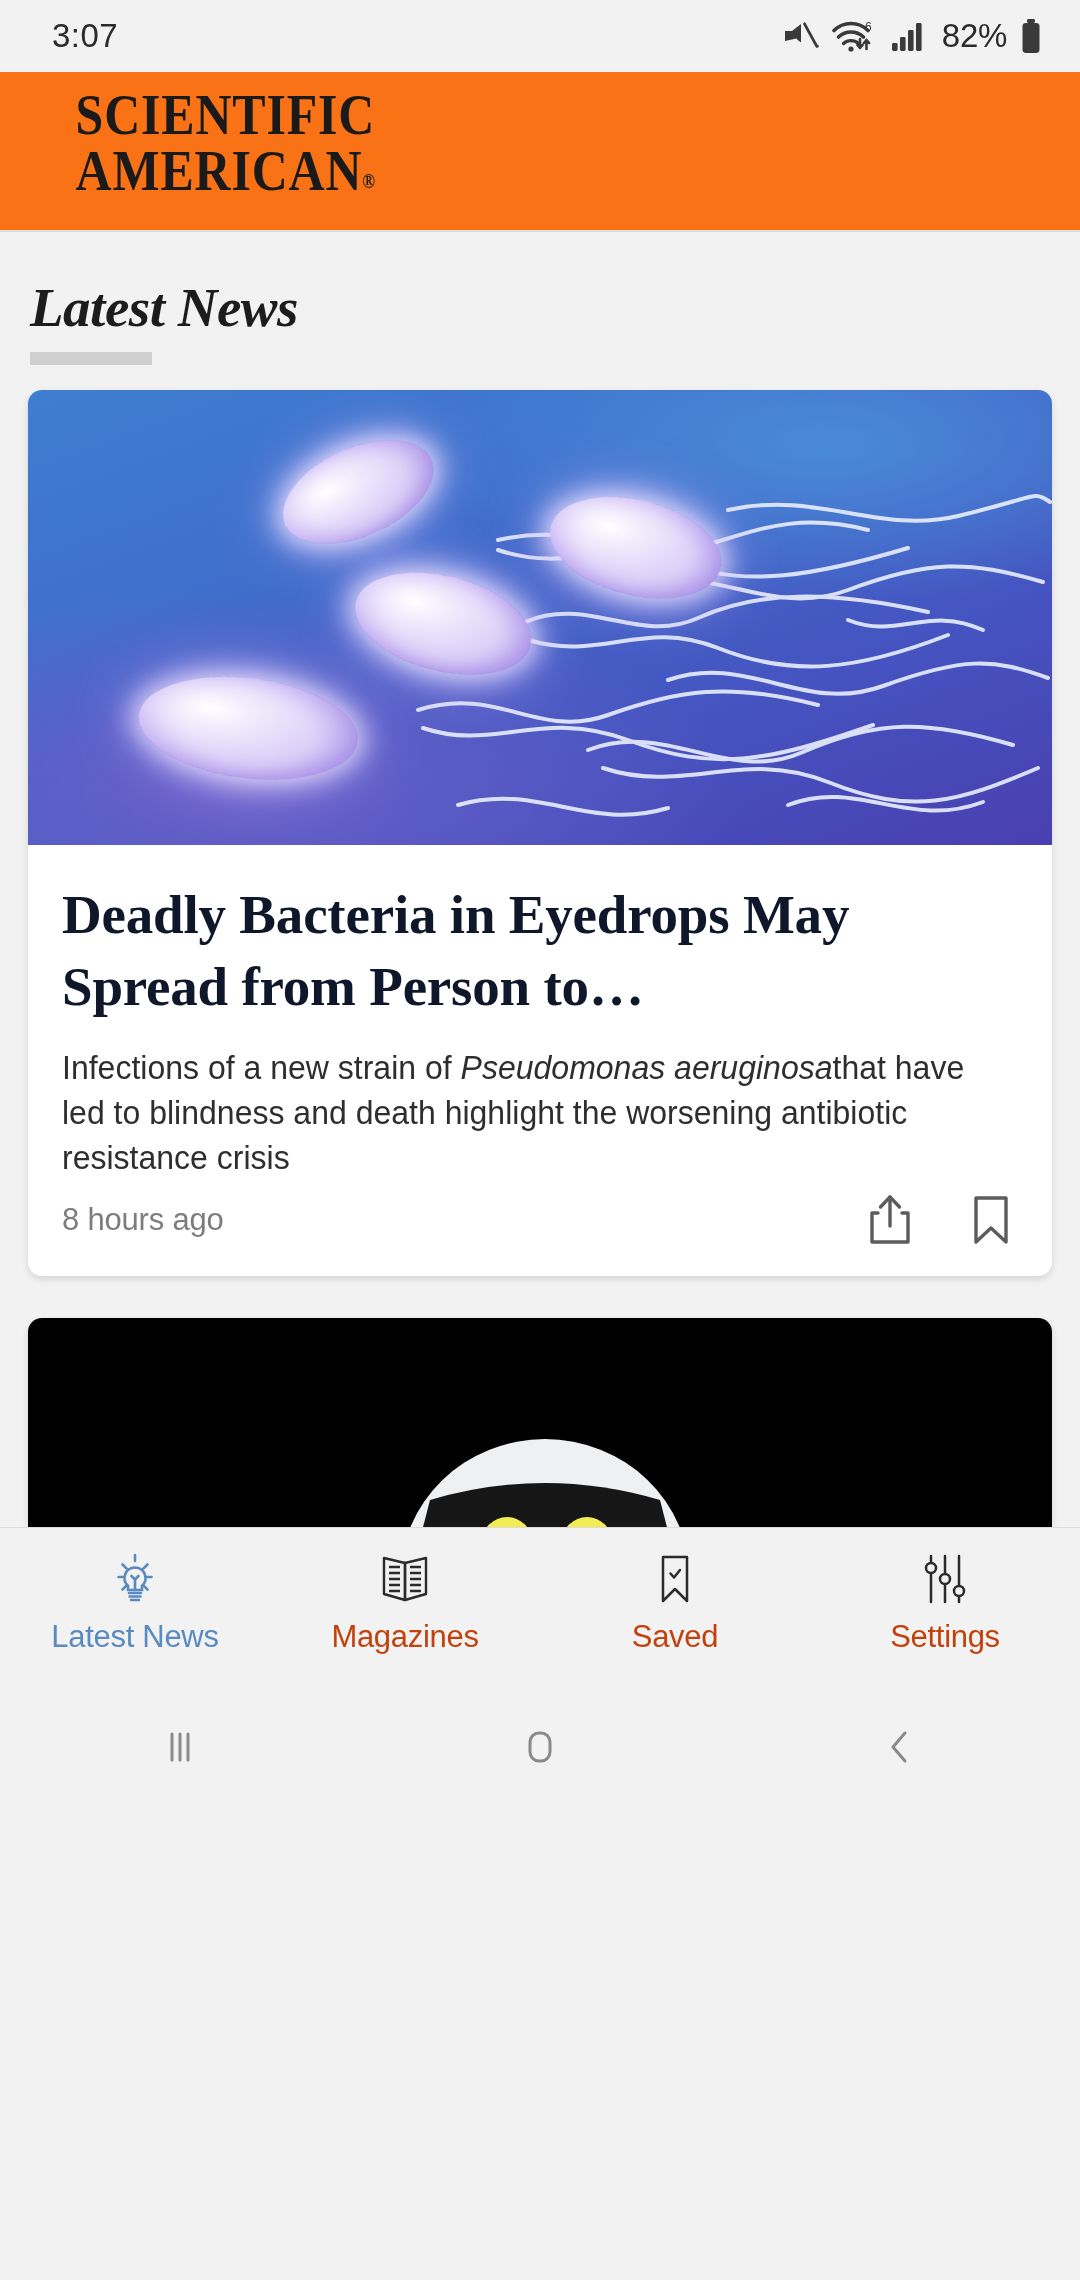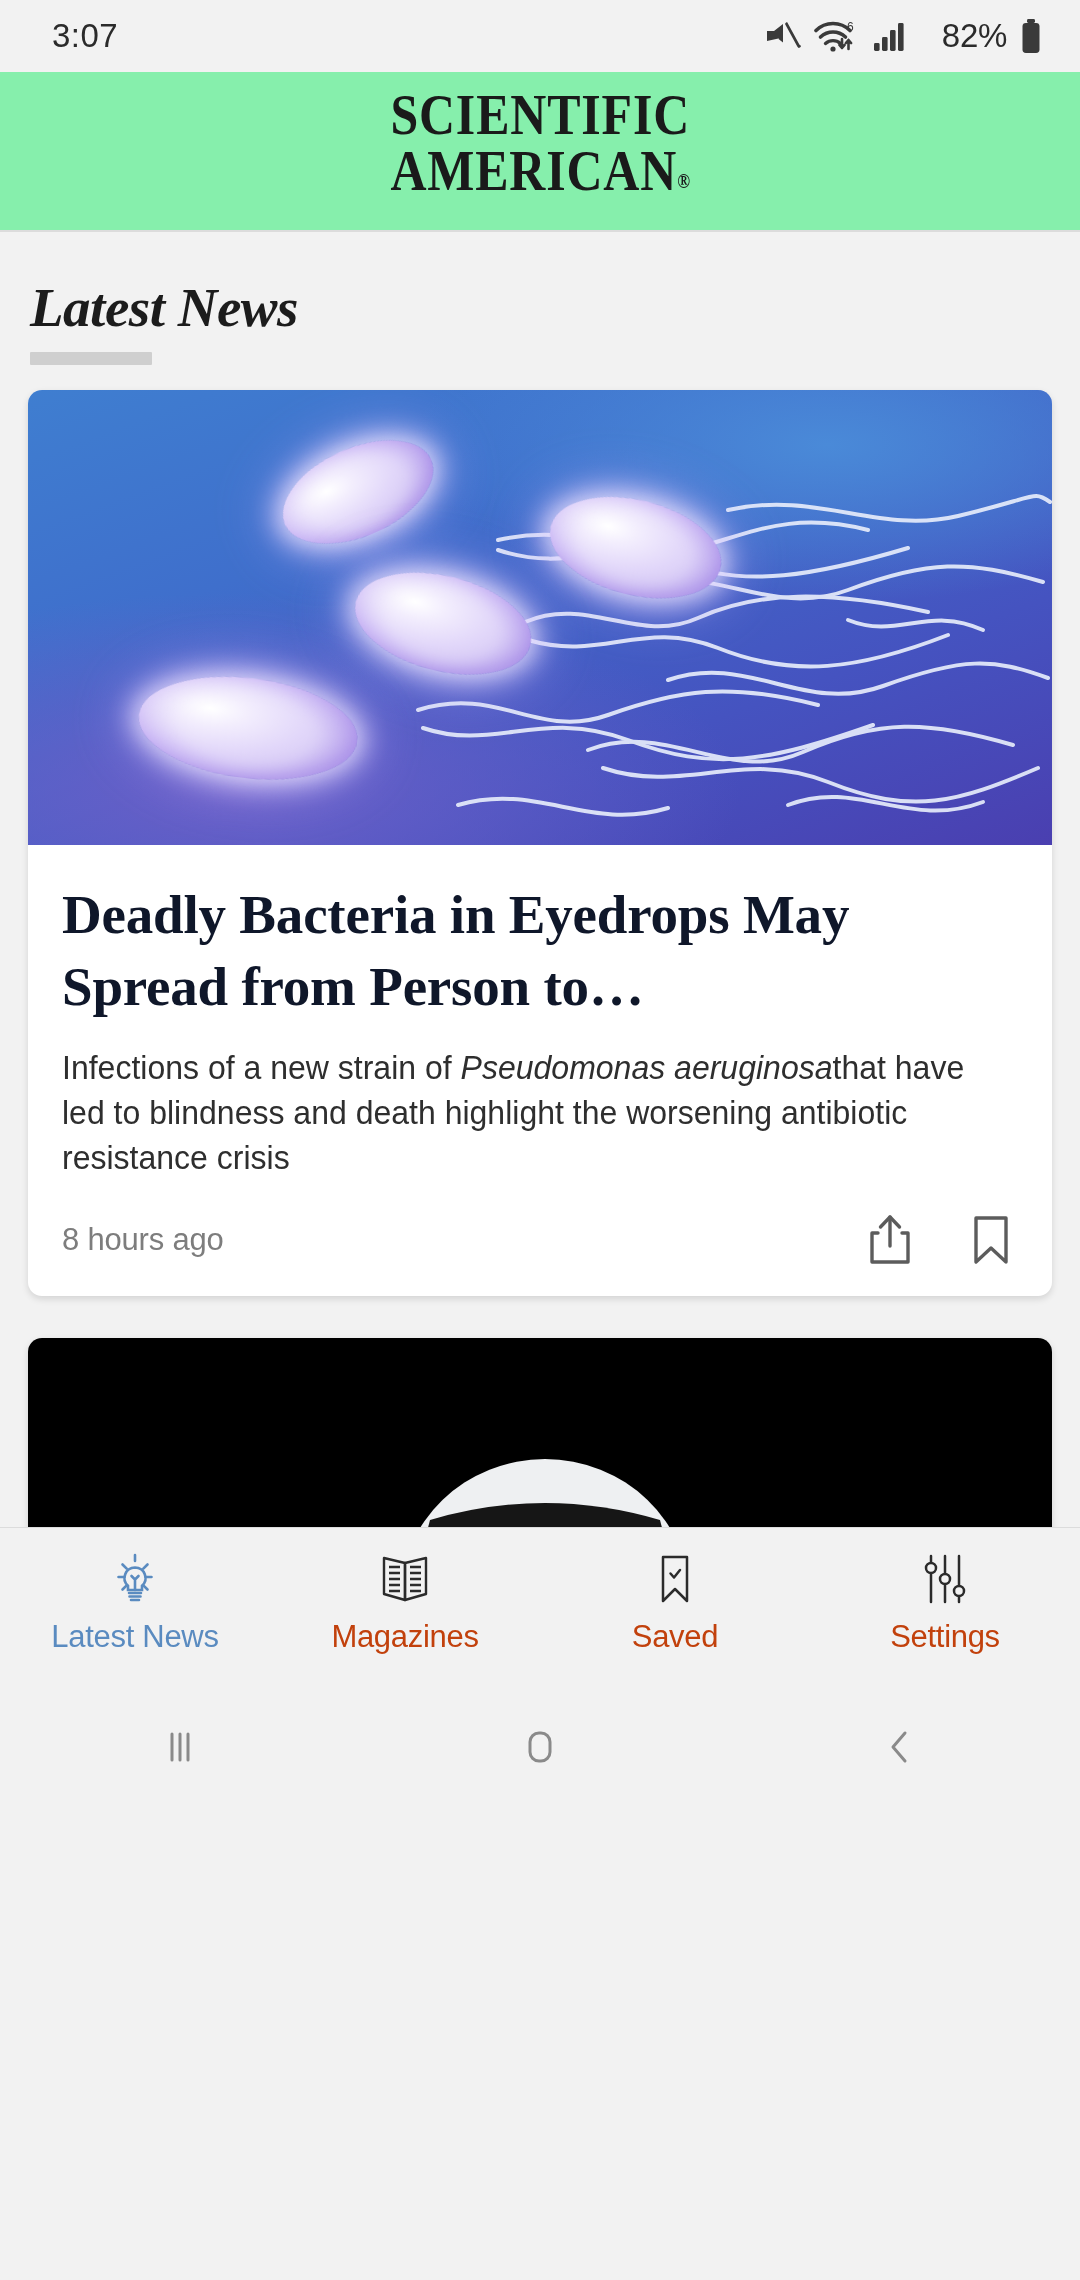--- a/index.html
+++ b/index.html
@@ -40,31 +40,30 @@
   .status-right {
     display: flex;
     align-items: center;
     gap: 13px;
   }
   .status-right svg { display: block; }
   .battery-pct {
     font-size: 33px;
     color: #2b2b2b;
     letter-spacing: -.3px;
-    margin-left: 20px;
+    margin-left: 2px;
   }
 
   
   .masthead {
     flex: 0 0 160px;
-    background: #86efac;
+    background: #f97316;
     border-bottom: 2px solid #dcdcdc;
     display: flex;
     flex-direction: column;
-    align-items: center;
     justify-content: center;
     padding-bottom: 6px;
   }
   .masthead-line {
     font-family: "Liberation Serif", serif;
     font-weight: 700;
     color: #1a1a1a;
     font-size: 58px;
     line-height: 56px;
     letter-spacing: 1px;
@@ -177,21 +176,21 @@
     font-family: "Liberation Sans", sans-serif;
     font-size: 33px;
     line-height: 45px;
     color: #2e2e2e;
     transform: scaleX(0.97);
     transform-origin: left center;
   }
   .card-dek em { font-style: italic; }
 
   .card-foot {
-    margin-top: 34px;
+    margin-top: 14px;
     padding: 0 34px 30px 34px;
     display: flex;
     align-items: center;
     justify-content: space-between;
     gap: 24px;
   }
   .card-time {
     font-size: 31px;
     color: #7d7d7d;
     letter-spacing: -.2px;

